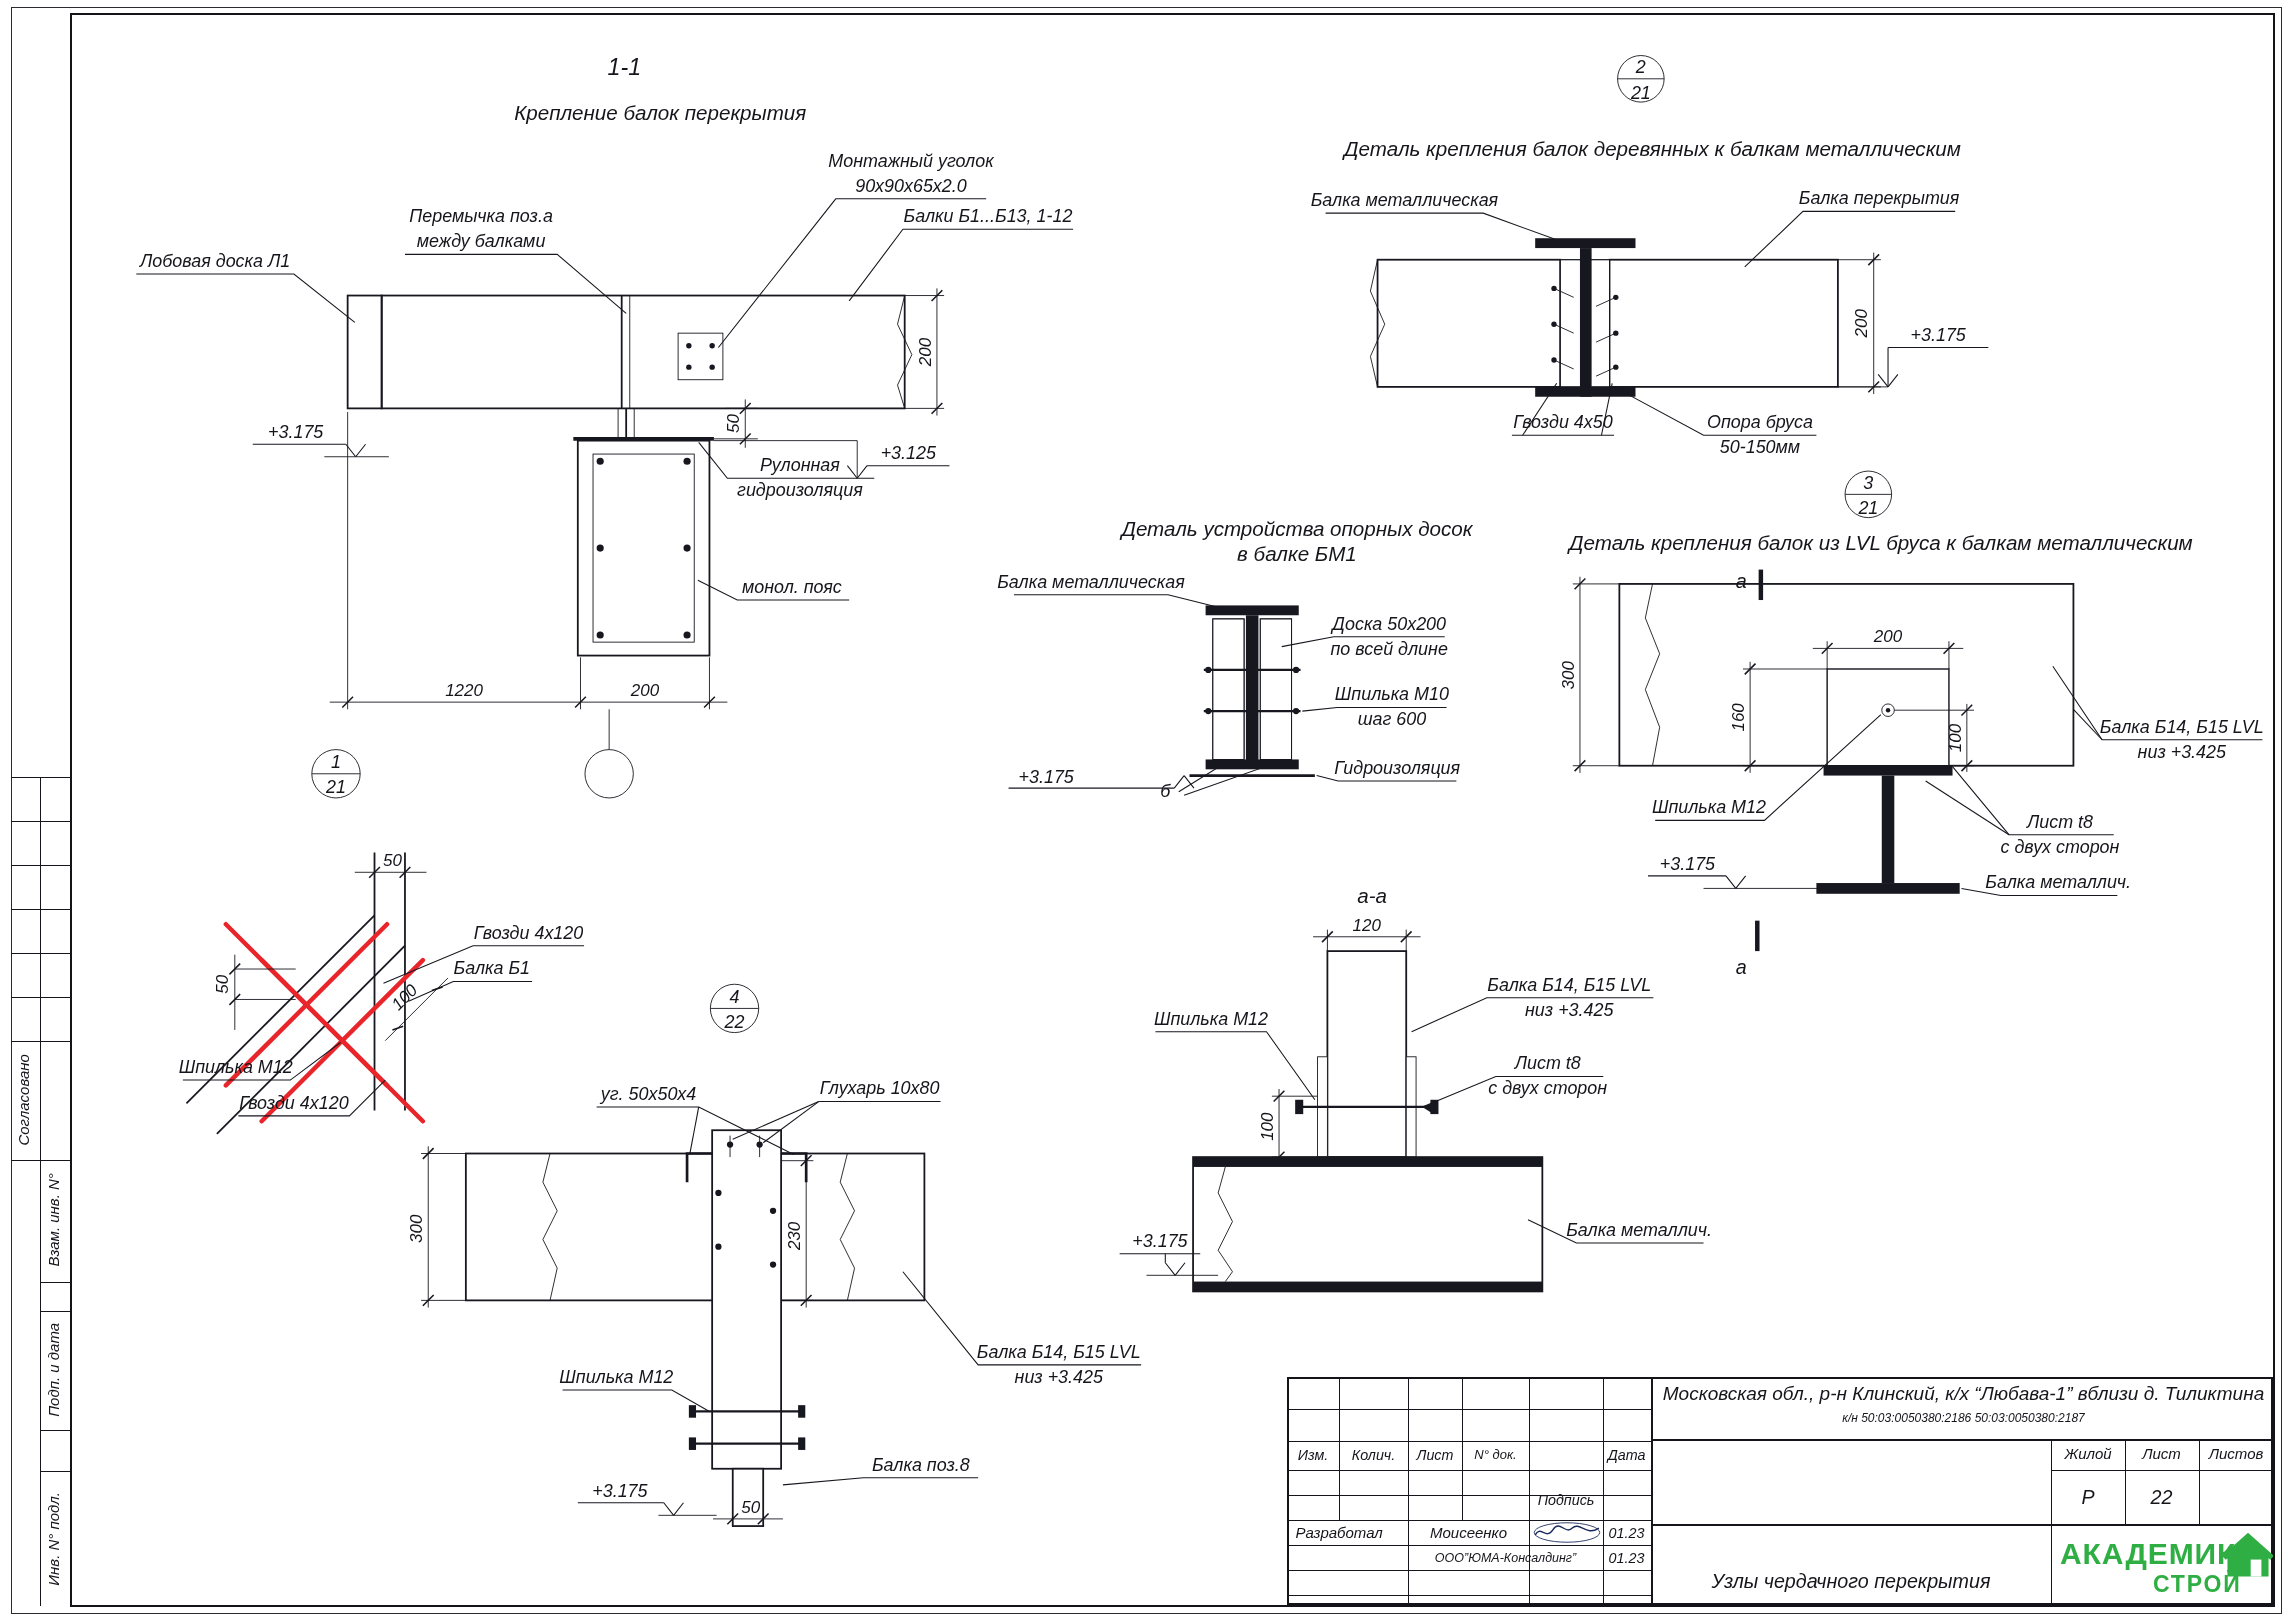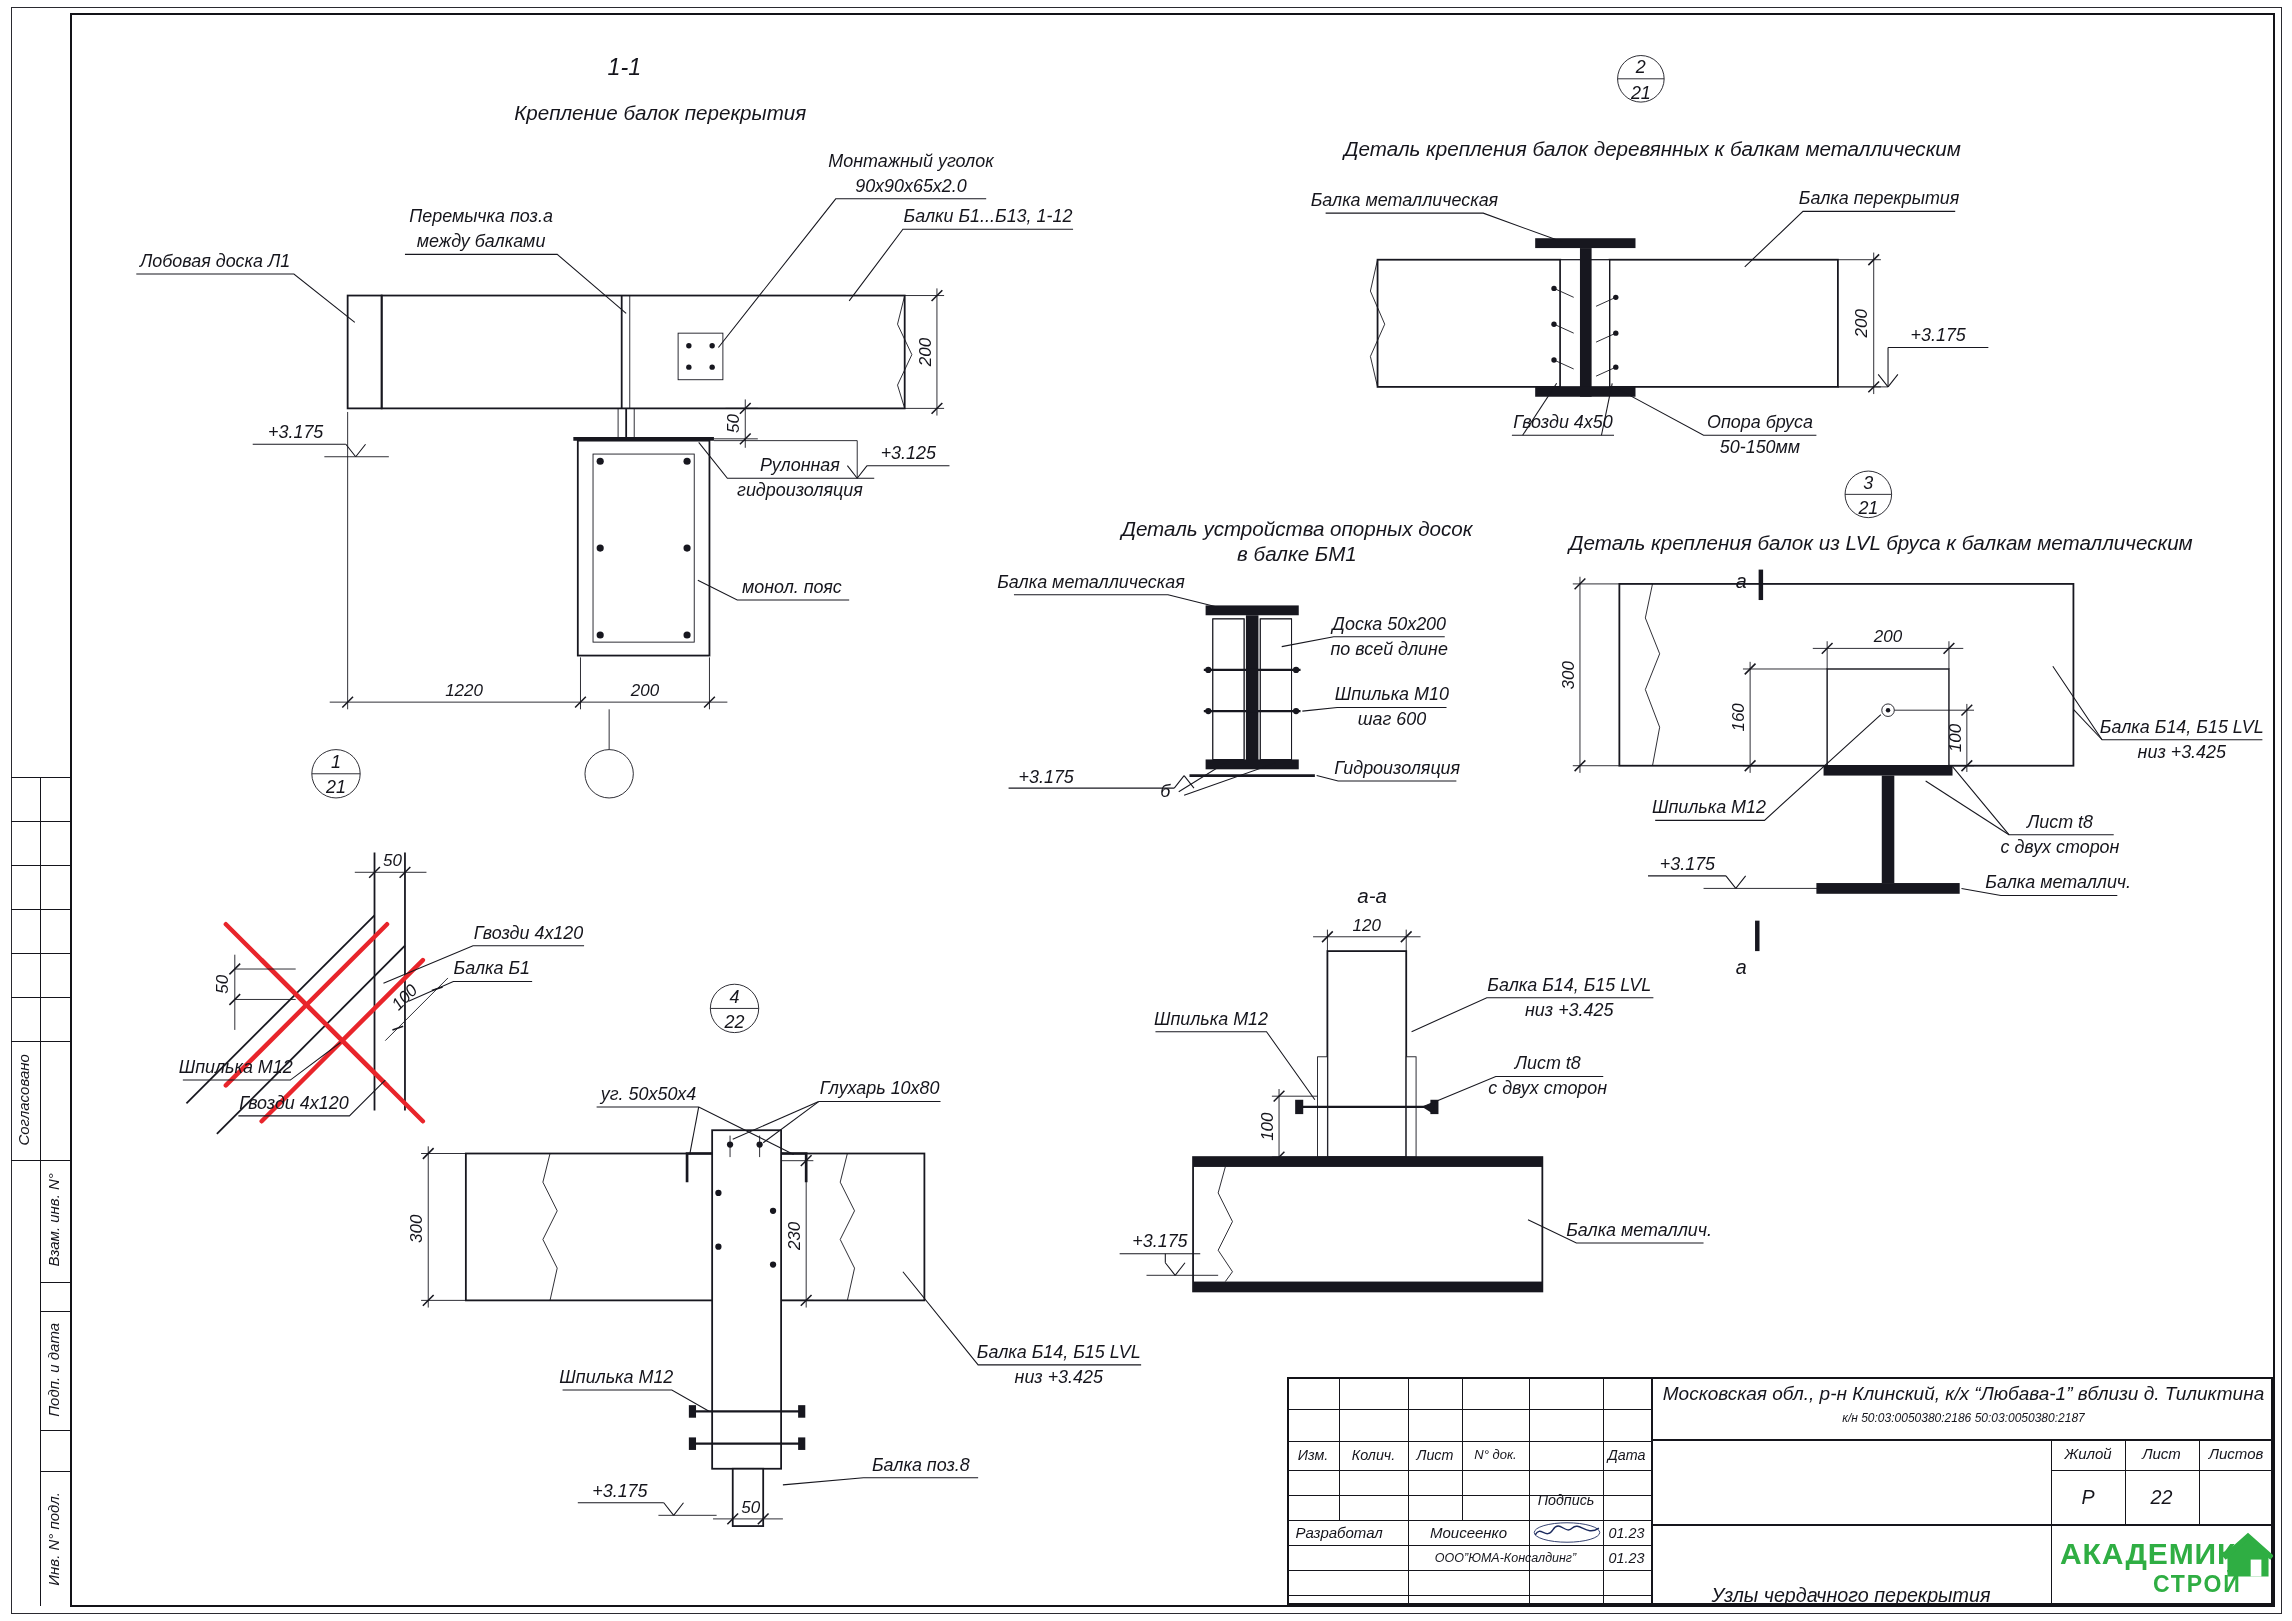--- a/index.html
+++ b/index.html
@@ -534,21 +534,21 @@
   <svg class="abs" style="left:1531px;top:1521px;" width="72" height="23" viewBox="0 0 80 26">
     <path d="M4 16 C 10 4, 16 22, 24 10 S 38 16, 46 8 S 62 18, 76 8" stroke="#1b2a5e" fill="none" stroke-width="1.6"></path>
     <ellipse cx="40" cy="13" rx="37" ry="11" stroke="#1b2a5e" fill="none" stroke-width="1"></ellipse>
   </svg>
 
   <div class="tbtxt" style="left:2051px;top:1442px;width:74px;height:23px;font-size:15px;">Жилой</div>
   <div class="tbtxt" style="left:2125px;top:1442px;width:73px;height:23px;font-size:15px;">Лист</div>
   <div class="tbtxt" style="left:2199px;top:1442px;width:74px;height:23px;font-size:15px;">Листов</div>
   <div class="tbtxt" style="left:2051px;top:1480px;width:74px;height:34px;font-size:19.7px;">Р</div>
   <div class="tbtxt" style="left:2125px;top:1480px;width:73px;height:34px;font-size:19.7px;">22</div>
-  <div class="tbtxt" style="left:1651px;top:1563px;width:400px;height:36px;font-size:19.7px;margin-top:14px;">Узлы чердачного перекрытия</div>
+  <div class="tbtxt" style="left:1651px;top:1563px;width:400px;height:36px;font-size:19.7px;">Узлы чердачного перекрытия</div>
 
   <div class="logo-a" style="left:2060px;top:1537px;font-size:30px;letter-spacing:0.9px;">АКАДЕМИК</div>
   <div class="logo-a" style="left:2153px;top:1571px;font-size:23px;letter-spacing:1.8px;">СТРОЙ</div>
   <svg class="abs" style="left:2223px;top:1530px;" width="50" height="52" viewBox="0 0 56 58">
     <path d="M5 28 L28 8 L51 28 L51 52 L5 52 Z" fill="#2fae43"></path>
     <path d="M1 31 L28 7 L55 31" stroke="#2fae43" stroke-width="6" fill="none"></path>
     <rect x="31" y="33" width="12" height="19" fill="#ffffff"></rect>
   </svg>
 
 </div>

